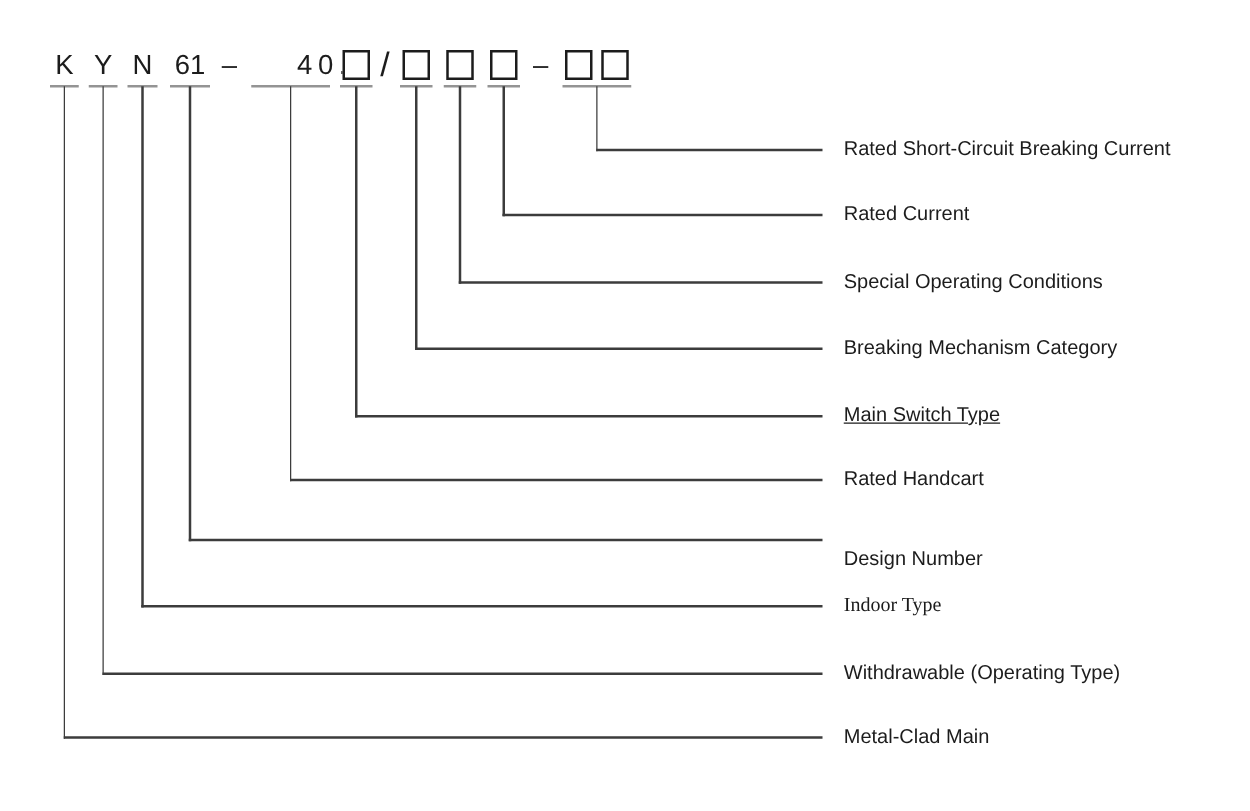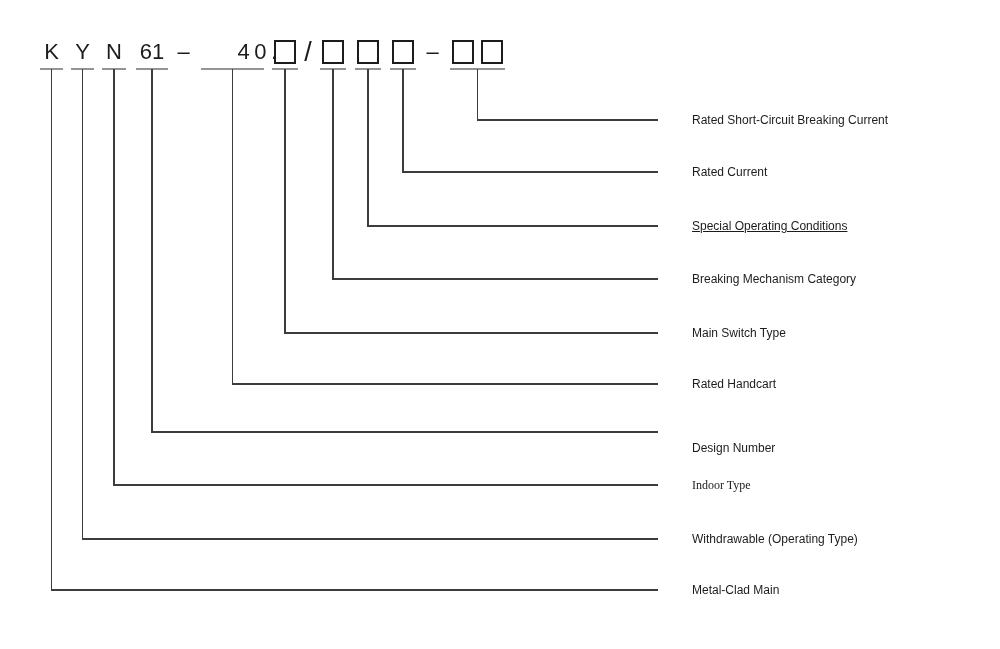--- a/index.html
+++ b/index.html
@@ -51,25 +51,24 @@
     width: 1.5px;
     background: var(--line-color, #3c3c3c);
   }
   .hline {
     position: absolute;
     height: 1.5px;
     background: var(--line-color, #3c3c3c);
   }
   .row-label {
     position: absolute;
-    font-size: 12px;
+    font-size: 16px;
     line-height: 20px;
     color: var(--text-color, #1c1c1c);
     white-space: nowrap;
-    margin-left: 17px;
   }
 </style>
 </head>
 <body>
 
 <div class="stage">
   <div id="code-row">
       <span class="code-char" style="left: 51.5px;">K</span>
       <div class="underline" style="left: 40px; width: 23px;"></div>
       <span class="code-char" style="left: 82.5px;">Y</span>
@@ -113,22 +112,22 @@
       <div class="vline" style="left: 113.25px; top: 69px; height: 416.5px;"></div>
       <div class="hline" style="left: 113.25px; top: 484px; width: 544.75px;"></div>
       <div class="vline" style="left: 81.75px; top: 69px; height: 470.5px;"></div>
       <div class="hline" style="left: 81.75px; top: 538px; width: 576.25px;"></div>
       <div class="vline" style="left: 50.75px; top: 69px; height: 521.5px;"></div>
       <div class="hline" style="left: 50.75px; top: 589px; width: 607.25px;"></div>
     </div>
   <div id="labels">
       <div class="row-label" style="left: 675px; top: 110px;">Rated Short-Circuit Breaking Current</div>
       <div class="row-label" style="left: 675px; top: 162px;">Rated Current</div>
-      <div class="row-label" style="left: 675px; top: 216px; text-decoration: underline;">Special Operating Conditions</div>
+      <div class="row-label" style="left: 675px; top: 216px;">Special Operating Conditions</div>
       <div class="row-label" style="left: 675px; top: 269px;">Breaking Mechanism Category</div>
-      <div class="row-label" style="left: 675px; top: 323px;">Main Switch Type</div>
+      <div class="row-label" style="left: 675px; top: 323px; text-decoration: underline;">Main Switch Type</div>
       <div class="row-label" style="left: 675px; top: 374px;">Rated Handcart</div>
       <div class="row-label" style="left: 675px; top: 438px;">Design Number</div>
       <div class="row-label" style="left: 675px; top: 475px; font-family: Liberation Serif, serif;">Indoor Type</div>
       <div class="row-label" style="left: 675px; top: 529px;">Withdrawable (Operating Type)</div>
       <div class="row-label" style="left: 675px; top: 580px;">Metal-Clad Main</div>
     </div>
 </div>
 
 </body></html>

